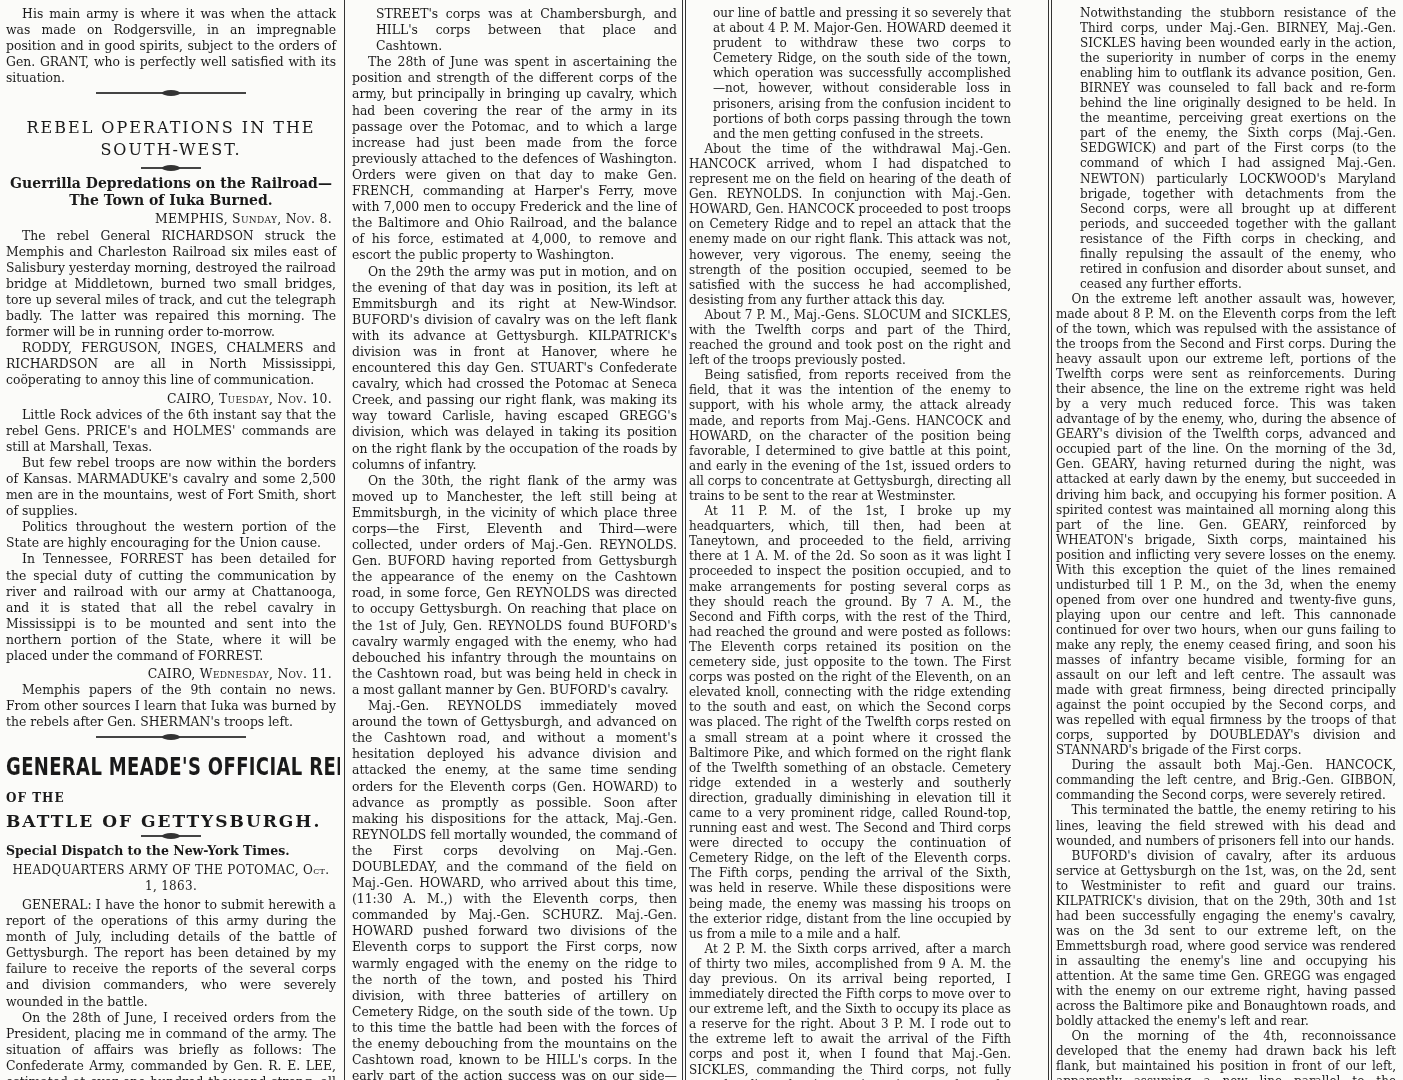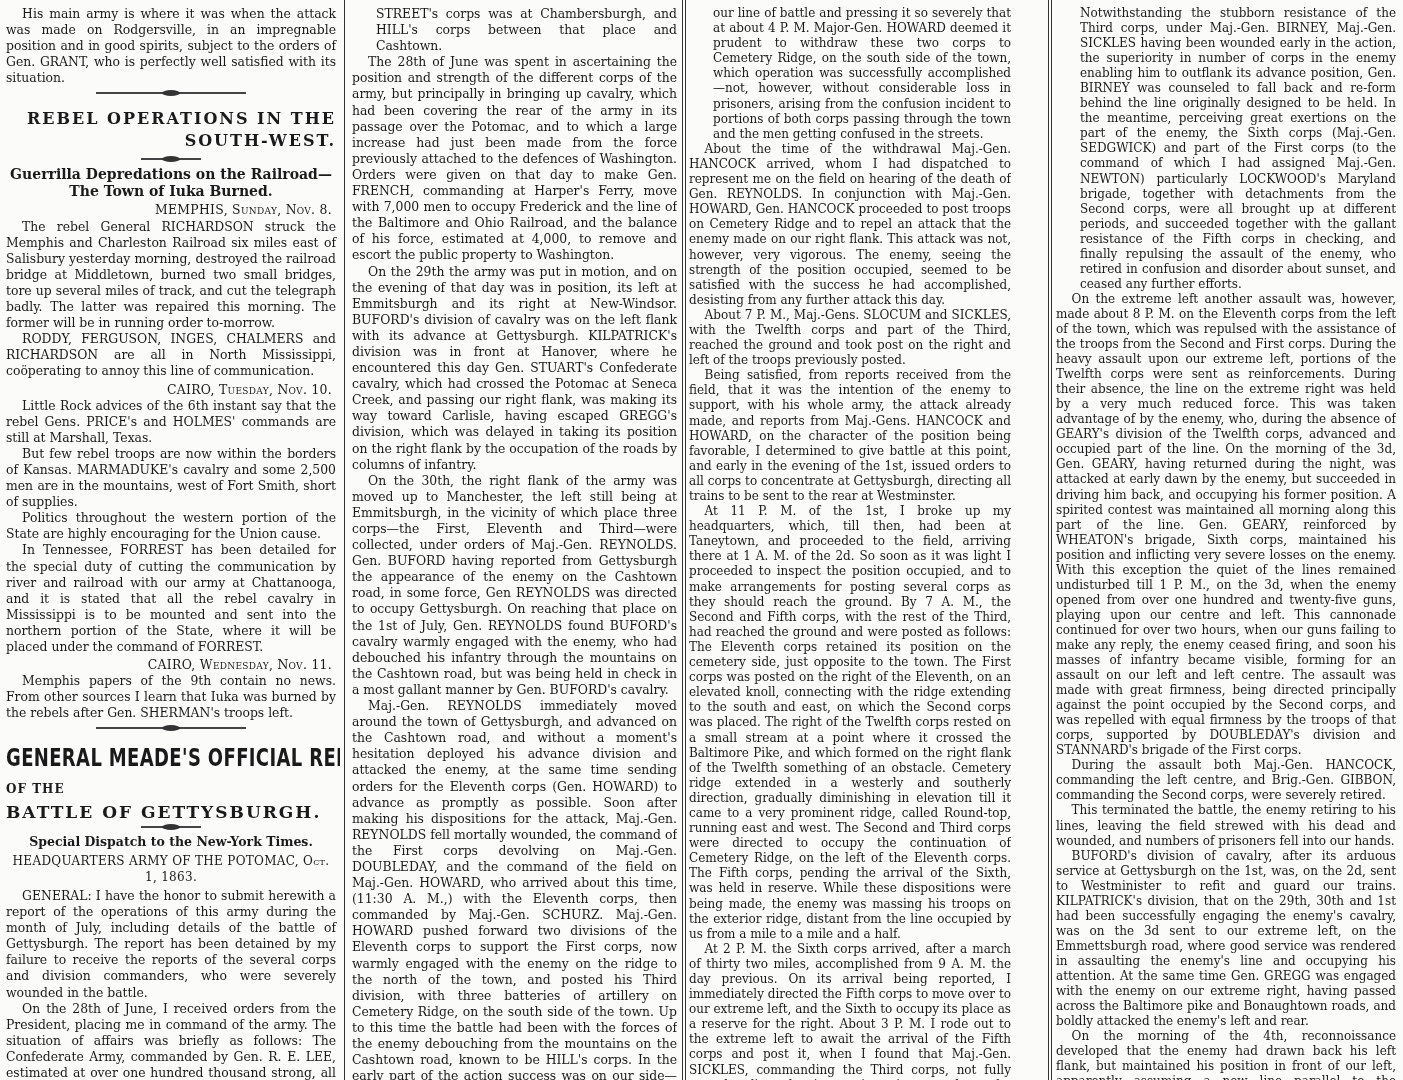--- a/index.html
+++ b/index.html
@@ -21,36 +21,36 @@
   #c4 { left: 1056px; width: 340px; font-size: 12px; line-height: 15.05px; }
   .rule { position: absolute; top: 0; bottom: 0; width: 1px; background: #333; }
   #r1 { left: 344px; }
   #r2 { left: 682px; } #r2b { left: 685px; }
   #r3 { left: 1048px; } #r3b { left: 1051px; }
   .col p { margin: 0; text-indent: 1.3em; }
   .col p.noind { text-indent: 0; margin-left: 24px; }
   .dateline { text-align: right; margin: 2px 4px 0 0; }
   .sc { font-variant: small-caps; letter-spacing: 0.3px; text-align: right; }
   h2.hd1 {
-    font-family: "DejaVu Serif", serif; font-weight: bold; font-size: 16px;
-    letter-spacing: 2px; margin: 14px 0 0; text-align: right; line-height: 22px;
+    font-family: "DejaVu Serif", serif; font-weight: normal; font-size: 16px;
+    letter-spacing: 2px; margin: 23px 0 0; text-align: center; line-height: 22px;
   }
   h3.sub1 { font-weight: bold; font-size: 14px; text-align: center; margin: 6px 0 0; line-height: 17px; }
   .orn { display:block; margin: 6px auto; width: 150px; height: 2px; background: #444; position: relative; }
   .orn.short { width: 60px; }
   .orn::after { content:""; position:absolute; left:50%; top:-2px; width:18px; height:6px; margin-left:-9px; background:#333; border-radius:50%; }
   h1.big {
     font-family: "DejaVu Sans", "Liberation Sans", sans-serif; font-weight: bold;
     font-size: 25px; transform: scaleX(0.72); transform-origin: left;
     white-space: nowrap; margin: 14px 0 0; line-height: 30px; letter-spacing: 0.5px;
     width: 460px;
   }
   .ofthe { text-align:left; font-weight:bold; font-size:12px; letter-spacing:1px; margin-top:8px; }
   .battle { font-weight:bold; font-size:17px; letter-spacing:2px; margin-top:6px; }
-  .special { text-align:center; font-weight:bold; font-size:12.5px; margin-top:4px; }
+  .special { text-align:left; font-weight:bold; font-size:12.5px; margin-top:4px; }
   .hq { text-align:center; font-size: 12px; margin: 3px 0; }
 </style>
 </head>
 <body>
 
 <div class="page">
   <div class="rule" id="r1"></div>
   <div class="rule" id="r2"></div>
   <div class="rule" id="r2b"></div>
   <div class="rule" id="r3"></div>

